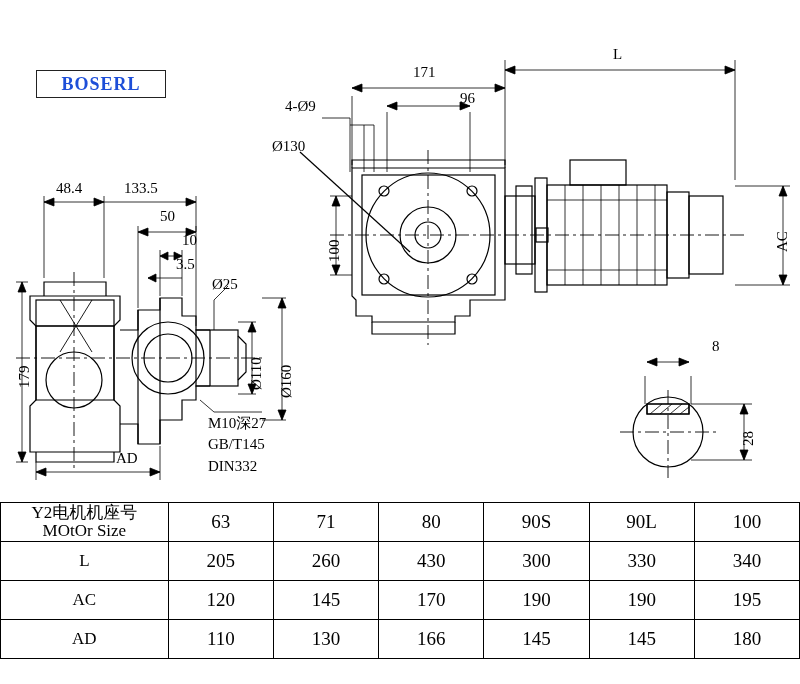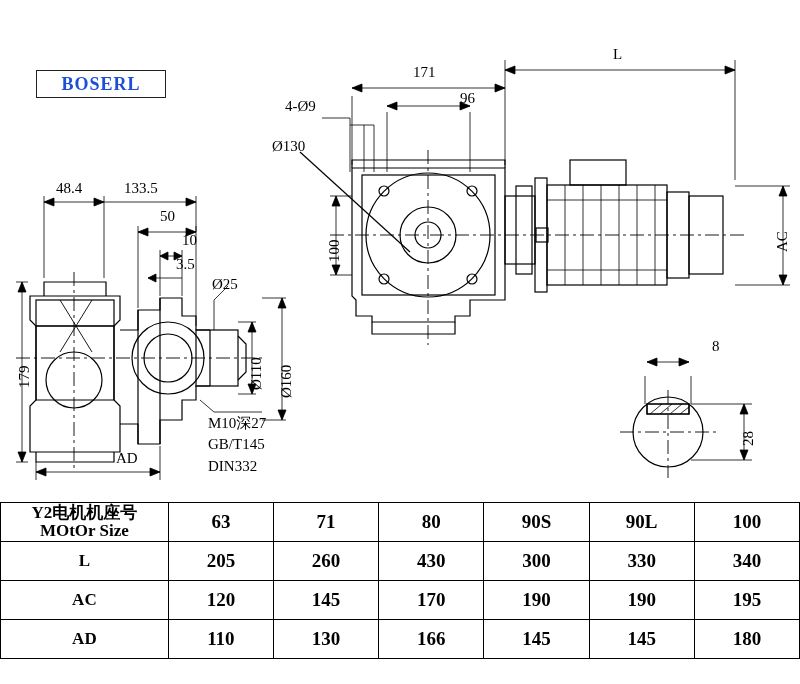--- a/index.html
+++ b/index.html
@@ -51,21 +51,20 @@
     width:800px;
     border-collapse:collapse;
     font-size:19px;
     font-family:"Liberation Serif", serif;
   }
   td{
     border:1px solid #000;
     text-align:center;
     height:38px;
     padding:0;
-    font-weight:bold;
   }
   td.head{width:168px;line-height:1.05;font-size:17px;}
   td.head .l1{display:block;}
   td.head .l2{display:block;}
   td.c{width:105px;}
 </style>
 </head>
 <body>
 
 <div class="canvas">

